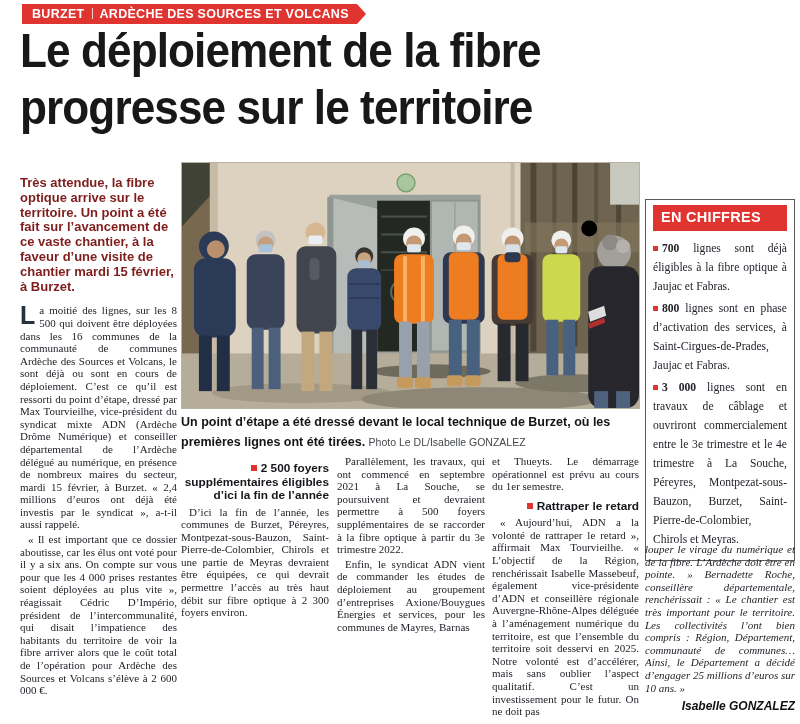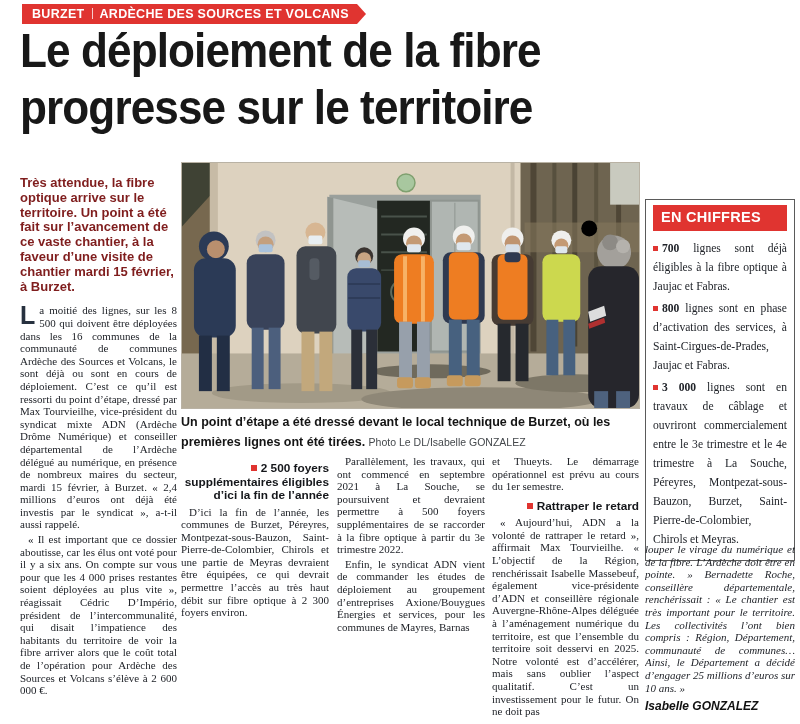--- a/index.html
+++ b/index.html
@@ -58,21 +58,21 @@
             font-weight:bold;font-size:14.5px;line-height:1;padding:5px 8px 6px;margin:0 0 8px 0;
             letter-spacing:.3px;}
   .sb-item{font-size:11.6px;line-height:19px;text-align:justify;color:#21242a;margin:0 0 3px 0;}
   .sb-item b{font-weight:bold;}
   .sb-item .sq{width:5px;height:5px;margin-right:4px;}
 
   
   .colD{position:absolute;left:645px;top:543px;width:150px;height:182px;overflow:hidden;font-style:italic;}
   .colD .body-text{max-height:160px;overflow:hidden;}
   .byline{font-family:"Liberation Sans",sans-serif;font-weight:bold;font-size:12px;
-          color:#111;margin-top:3px;}
+          color:#111;text-align:right;margin-top:3px;}
 </style>
 </head>
 <body>
 
 <div class="page">
 
   <div class="kicker">
     <span>BURZET</span><span class="ksep"></span><span>ARDÈCHE DES SOURCES ET VOLCANS</span>
   </div>
 

